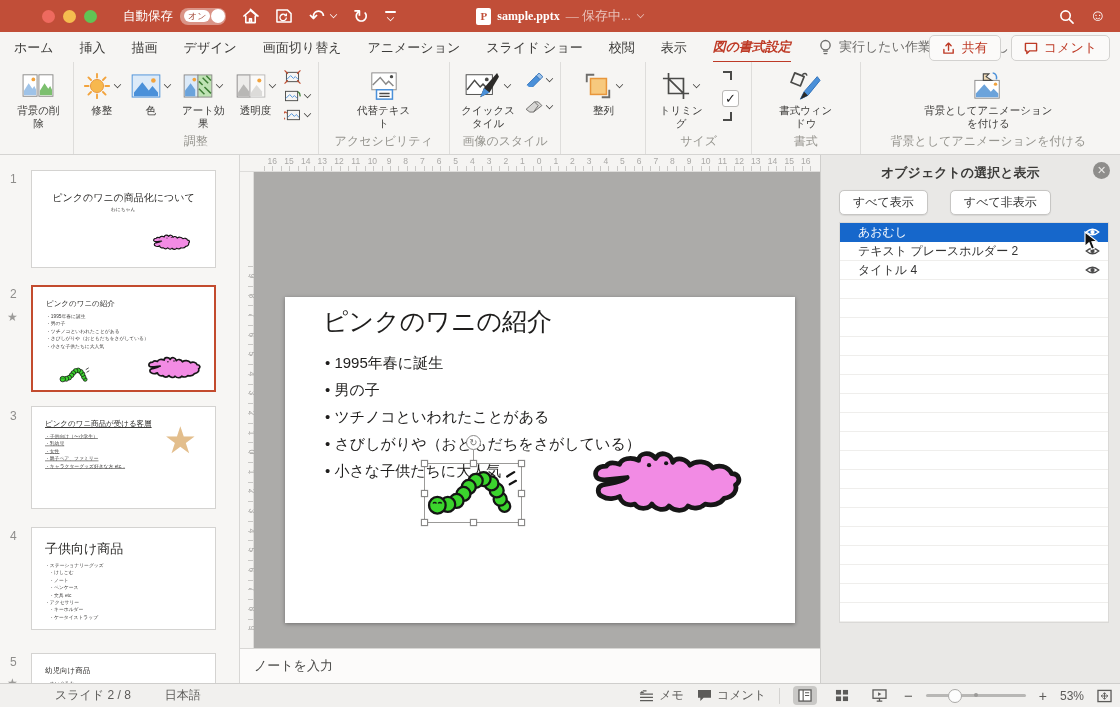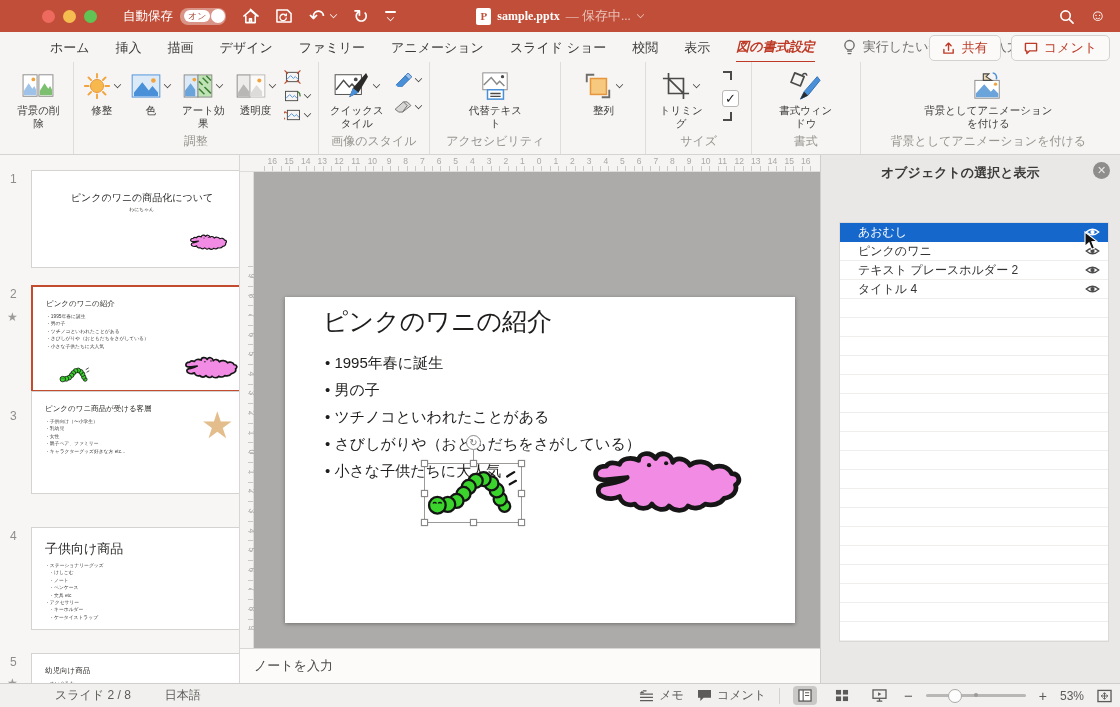--- a/index.html
+++ b/index.html
@@ -50,21 +50,21 @@
   .stepper .chev { color:#5f5e5c; }
   .stepper .up { transform:rotate(-135deg) scale(.7); margin-top:0; }
   .stepper .dn { transform:rotate(45deg) scale(.7); margin-top:0; }
   .lockbox { position:relative; width:30px; height:58px; margin-top:4px; }
   .cb { position:absolute; left:7px; top:19px; width:17px; height:17px; background:#fff; border:1px solid #B9B8B6; border-radius:3px; color:#222; font-size:13px; text-align:center; line-height:16px; }
   .cornerTR { position:absolute; right:12px; top:0; width:9px; height:9px; border-top:2px solid #4a4a48; border-right:2px solid #4a4a48; }
   .cornerBL { position:absolute; right:12px; bottom:8px; width:9px; height:9px; border-bottom:2px solid #4a4a48; border-right:2px solid #4a4a48; }
 
   
   #thumbs { position:absolute; left:0; top:155px; width:240px; height:528px; background:#F7F6F4; border-right:1px solid #D8D7D5; overflow:hidden; }
-  .thumb { position:absolute; left:31px; width:222px; background:#fff; border:1px solid #D4D3D1; }
+  .thumb { position:absolute; left:31px; width:185px; background:#fff; border:1px solid #D4D3D1; }
   .thumb.selected { border:2px solid #C34B2E; }
   .tnum { position:absolute; left:10px; font-size:12px; color:#8E8D8B; }
   .tstar { position:absolute; left:7px; font-size:12px; color:#9C9B99; }
   .t-title { color:#2B2A28; }
   .tiny { font-size:8px; transform:scale(.6); transform-origin:0 0; width:166%; line-height:1.55; color:#3A3938; }
   .tbullet::before { content:"・"; }
   .tbullet.lvl1 { margin-left:7px; }
 
   #hruler { position:absolute; left:240px; top:155px; width:580px; height:17px; background:#F5F4F2; border-bottom:1px solid #DDDCDA; }
   #hnums { position:absolute; left:24px; right:6px; top:1px; display:flex; }
@@ -194,26 +194,26 @@
       <svg width="15" height="15" viewBox="0 0 16 16">
           <circle cx="7" cy="7" r="5" fill="none" stroke="#fff" stroke-width="1.7"></circle>
           <path d="M11 11 L15 15" stroke="#fff" stroke-width="1.7" stroke-linecap="round"></path>
         </svg>
     </span>
     <span class="tbico" style="margin-left:0;font-size:16px;">☺</span>
   </div>
 </div>
 
 <div id="tabbar">
-  <div id="ribbon-tabs" style="display:flex;align-items:center;margin-left:36px;">
+  <div id="ribbon-tabs" style="display:flex;align-items:center;">
       <span class="tab">ホーム</span>
       <span class="tab">挿入</span>
       <span class="tab">描画</span>
       <span class="tab">デザイン</span>
-      <span class="tab">ファミリー</span>
+      <span class="tab">画面切り替え</span>
       <span class="tab">アニメーション</span>
       <span class="tab">スライド ショー</span>
       <span class="tab">校閲</span>
       <span class="tab">表示</span>
       <span class="tab active">図の書式設定</span>
     </div>
   <div id="tab-hint">
     <svg width="13" height="17" viewBox="0 0 14 18">
         <circle cx="7" cy="6.5" r="5" fill="none" stroke="#6E6D6B" stroke-width="1.5"></circle>
         <path d="M5 13 H9 M5.5 15.5 H8.5" stroke="#6E6D6B" stroke-width="1.4" stroke-linecap="round"></path>
@@ -329,20 +329,38 @@
               <path d="M4 10 L8 6 L11 9 L13 7 L16 10" fill="none" stroke="#4A90D9"></path>
               <path d="M1 12 a5 5 0 0 1 0 -8 M1 4 l-1.5 2 M1 4 l2 1.5" fill="none" stroke="#C34B2E" stroke-width="1.2"></path>
             </svg>
             <span class="chev"></span>
           </div>
       </div>
     </div>
     <div class="rglabel">調整</div>
   </div>
 
+  <div class="rgroup" style="padding:5px 16px 0;">
+    <div class="ritems" style="justify-content:center;">
+      <div class="rbtn">
+        <span class="ic">
+            <svg width="30" height="30" viewBox="0 0 32 32">
+              <rect x="3" y="2" width="26" height="18" fill="#fff" stroke="#8A8988"></rect>
+              <path d="M4 15 L12 7 L18 14 L21 11 L26 16" fill="none" stroke="#8A8988" stroke-width="1.6"></path>
+              <circle cx="24" cy="6" r="1.8" fill="#4A4A48"></circle>
+              <rect x="8" y="20" width="17" height="10" fill="#fff" stroke="#4A90D9" stroke-width="1.6"></rect>
+              <path d="M11 24 H22 M11 27 H22" stroke="#4A4A48" stroke-width="1.4"></path>
+            </svg>
+          </span>
+        <span class="rlabel">代替テキスト</span>
+      </div>
+    </div>
+    <div class="rglabel">アクセシビリティ</div>
+  </div>
+
   <div class="rgroup">
     <div class="ritems">
       <div class="rbtn">
         <span class="ic">
             <svg width="36" height="30" viewBox="0 0 38 32">
               <rect x="1" y="4" width="28" height="21" fill="#fff" stroke="#4A4A48"></rect>
               <path d="M2 20 L10 10 L16 17 L19 14 L24 19" fill="none" stroke="#4A4A48" stroke-width="1.6"></path>
               <circle cx="23" cy="9" r="2" fill="#4A4A48"></circle>
               <path d="M34 2 L20 18 L16 28 L26 23 L36 6 Z" fill="#2B2A28"></path>
               <path d="M16 28 L20 18 L26 23 Z" fill="#4A90D9"></path>
@@ -362,38 +380,20 @@
         <div style="margin-top:8px;">
             <svg width="18" height="13" viewBox="0 0 19 14">
               <path d="M1 10 L10 2 H14 L18 6 L9 13 H5 Z" fill="#D8D7D5" stroke="#6E6D6B"></path>
               <path d="M10 2 L14 6 L9 13" fill="none" stroke="#6E6D6B"></path>
             </svg>
             <span class="chev"></span>
           </div>
       </div>
     </div>
     <div class="rglabel">画像のスタイル</div>
-  </div>
-
-  <div class="rgroup" style="padding:5px 16px 0;">
-    <div class="ritems" style="justify-content:center;">
-      <div class="rbtn">
-        <span class="ic">
-            <svg width="30" height="30" viewBox="0 0 32 32">
-              <rect x="3" y="2" width="26" height="18" fill="#fff" stroke="#8A8988"></rect>
-              <path d="M4 15 L12 7 L18 14 L21 11 L26 16" fill="none" stroke="#8A8988" stroke-width="1.6"></path>
-              <circle cx="24" cy="6" r="1.8" fill="#4A4A48"></circle>
-              <rect x="8" y="20" width="17" height="10" fill="#fff" stroke="#4A90D9" stroke-width="1.6"></rect>
-              <path d="M11 24 H22 M11 27 H22" stroke="#4A4A48" stroke-width="1.4"></path>
-            </svg>
-          </span>
-        <span class="rlabel">代替テキスト</span>
-      </div>
-    </div>
-    <div class="rglabel">アクセシビリティ</div>
   </div>
 
   <div class="rgroup" style="padding:5px 20px 0;">
     <div class="ritems">
       <div class="rbtn">
         <span class="ic">
             <svg width="30" height="30" viewBox="0 0 32 32">
               <path d="M4 12 V4 H12 M20 28 H28 V20" fill="none" stroke="#6E6D6B" stroke-width="2"></path>
               <rect x="8" y="8" width="17" height="17" fill="#F7C97E" stroke="#E8963B" stroke-width="1.6"></rect>
             </svg>
@@ -484,21 +484,21 @@
       </div>
     <svg viewBox="0 0 110 60" width="32" style="position:absolute; left:26px; bottom:7px;">
         <use href="#worm-sym"></use>
       </svg>
     <svg viewBox="0 0 160 80" width="54" style="position:absolute; right:12px; bottom:7px;">
         <use href="#croc-sym"></use>
       </svg>
   </div>
 
   <span class="tnum" style="top:254px;">3</span>
-  <div class="thumb" style="top:236px; height:103px;">
+  <div class="thumb" style="top:251px; height:103px;text-decoration:underline;">
     <div class="t-title" style="margin:12px 0 0 13px; font-size:7.5px;">ピンクのワニ商品が受ける客層</div>
     <div class="tiny" style="margin:4px 0 0 13px;">
         <div class="tbullet">子供向け（〜小学生）</div>
         <div class="tbullet">乳幼児</div>
         <div class="tbullet">女性</div>
         <div class="tbullet">親子ペア、ファミリー</div>
         <div class="tbullet">キャラクターグッズ好きな方 etc...</div>
       </div>
     <span style="position:absolute; right:18px; top:12px; font-size:37px; color:#E3BE8C;">★</span>
   </div>
@@ -624,40 +624,35 @@
   </div>
 </div>
 
 <div id="notes">
   <span>ノートを入力</span>
 </div>
 
 <div id="rpanel">
   <div id="rp-title">オブジェクトの選択と表示</div>
   <div id="rp-close">✕</div>
+  <div id="rp-btns">
+    <span class="rp-btn">すべて表示</span>
+    <span class="rp-btn">すべて非表示</span>
+  </div>
   <div id="layer-list">
       <div class="lrow selected">
         <span class="lname">あおむし</span>
         <span class="eye">
           <svg viewBox="0 0 24 16" width="15" height="10">
             <path d="M2 8 Q12 -1 22 8 Q12 17 2 8Z" fill="none" stroke="currentColor" stroke-width="2.2"></path>
             <circle cx="12" cy="8" r="3.4" fill="currentColor"></circle>
           </svg>
         </span>
       </div>
       <div class="lrow">
-        <span class="lname">ピンクのワニ</span>
-        <span class="eye">
-          <svg viewBox="0 0 24 16" width="15" height="10">
-            <path d="M2 8 Q12 -1 22 8 Q12 17 2 8Z" fill="none" stroke="currentColor" stroke-width="2.2"></path>
-            <circle cx="12" cy="8" r="3.4" fill="currentColor"></circle>
-          </svg>
-        </span>
-      </div>
-      <div class="lrow">
         <span class="lname">テキスト プレースホルダー 2</span>
         <span class="eye">
           <svg viewBox="0 0 24 16" width="15" height="10">
             <path d="M2 8 Q12 -1 22 8 Q12 17 2 8Z" fill="none" stroke="currentColor" stroke-width="2.2"></path>
             <circle cx="12" cy="8" r="3.4" fill="currentColor"></circle>
           </svg>
         </span>
       </div>
       <div class="lrow">
         <span class="lname">タイトル 4</span>

